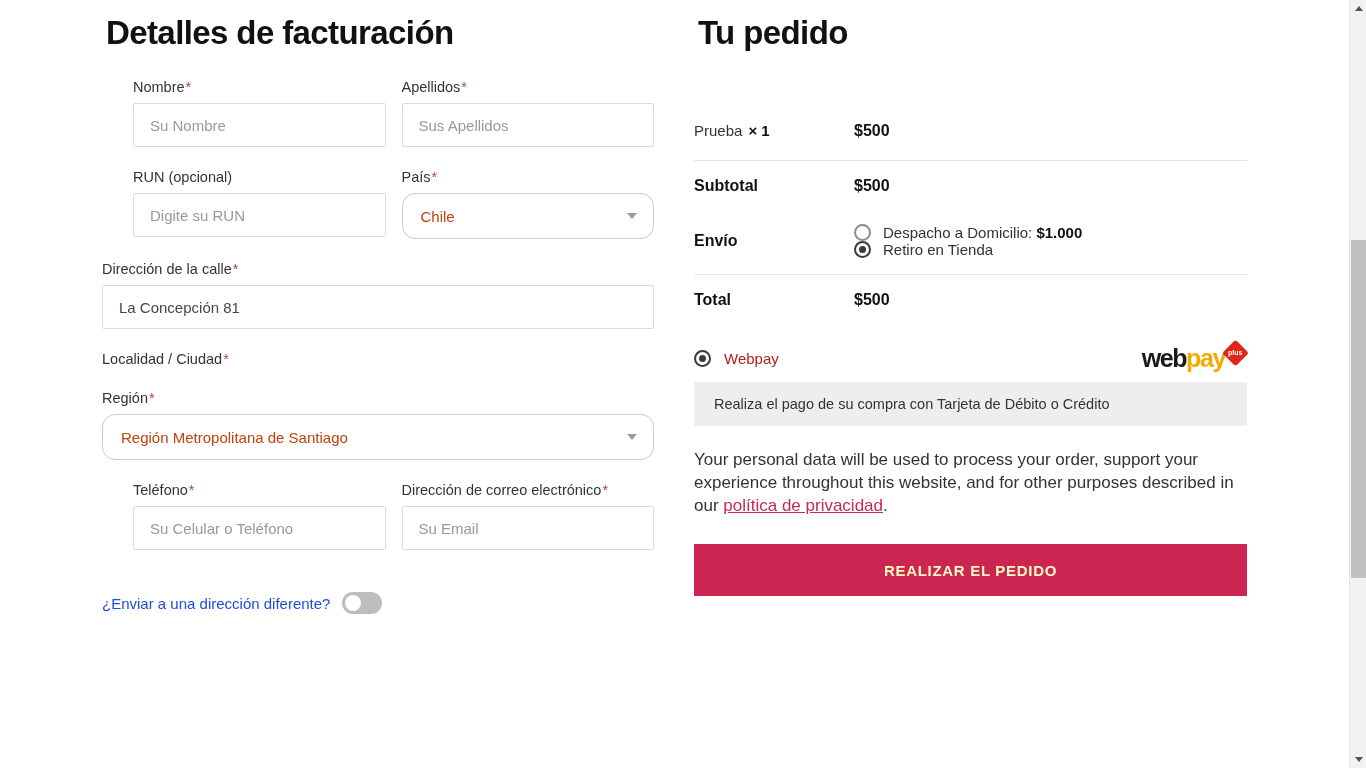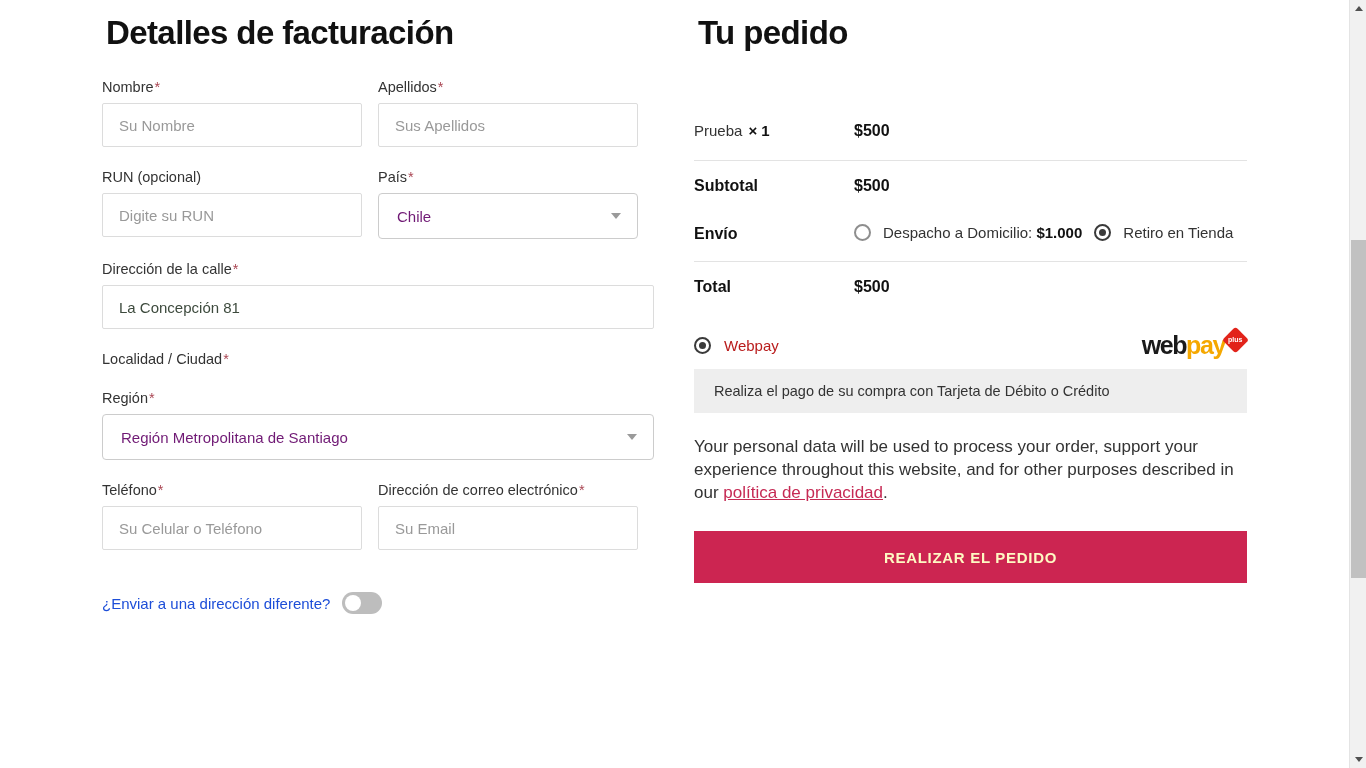--- a/index.html
+++ b/index.html
@@ -75,21 +75,21 @@
     margin: 4px;
     padding: 0;
     line-height: 1;
     position: absolute;
     top: 12px;
   }
 
   
   .form-area { position: absolute; top: 78px; left: 0; width: 552px; }
 
-  .row { display: flex; gap: 16px; }
+  .row { display: flex; gap: 16px; margin-left: 31px; }
   .field { margin-bottom: 12px; }
   .field.half { width: 260px; }
   .field.full { width: 552px; }
 
   label.flabel {
     display: block;
     font-size: 14.5px;
     color: #333333;
     line-height: 18px;
     margin-bottom: 7px;
@@ -109,28 +109,28 @@
     color: #555555;
     border-radius: 2px;
   }
   .input-box.filled { color: #3d4a3d; }
   .input-box .ph { color: #999999; }
 
   .select-box {
     width: 100%;
     height: 46px;
     border: 1px solid #cccccc;
-    border-radius: 4px;
+    border-radius: 13px;
     background: #ffffff;
     display: flex;
     align-items: center;
     justify-content: space-between;
     padding: 0 14px 0 18px;
     font-size: 15px;
-    color: #701a75;
+    color: #c2410c;
   }
   .caret {
     width: 0; height: 0;
     border-left: 5px solid transparent;
     border-right: 5px solid transparent;
     border-top: 6px solid #9a9a9a;
     margin-right: 2px;
   }
 
   .spacer-8 { height: 9px; }
@@ -182,21 +182,21 @@
     font-size: 16px;
     color: #111111;
     font-weight: bold;
     line-height: 22px;
   }
   .divider { height: 1px; background: #e3e3e3; width: 553px; }
 
   .prod-name { font-size: 15px; color: #333333; }
   .prod-qty { font-size: 15px; color: #111111; font-weight: bold; margin-left: 6px; }
 
-  .shipping-opts { display: flex; gap: 12px; padding-top: 1px; }
+  .shipping-opts { display: flex; flex-direction: column; padding-top: 1px; }
   .ship-opt { display: flex; align-items: center; gap: 12px; }
   .ship-opt .txt { font-size: 15px; color: #333333; }
   .ship-opt .txt b { color: #111111; }
 
   .radio {
     width: 17px; height: 17px;
     border-radius: 50%;
     border: 2px solid #8e8e8e;
     background: #ffffff;
     flex: none;

